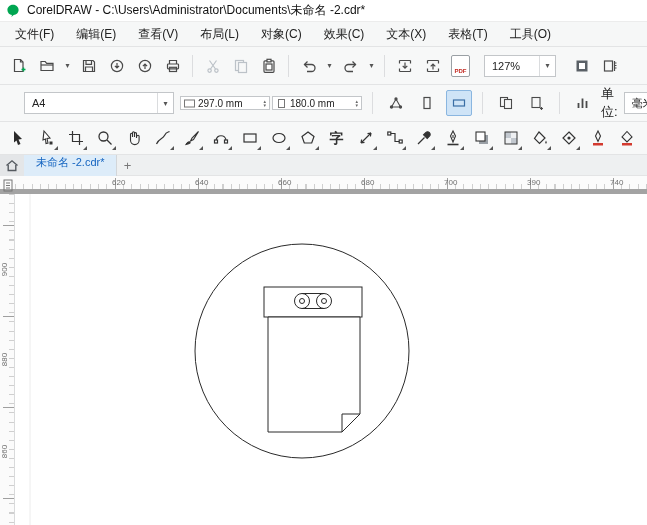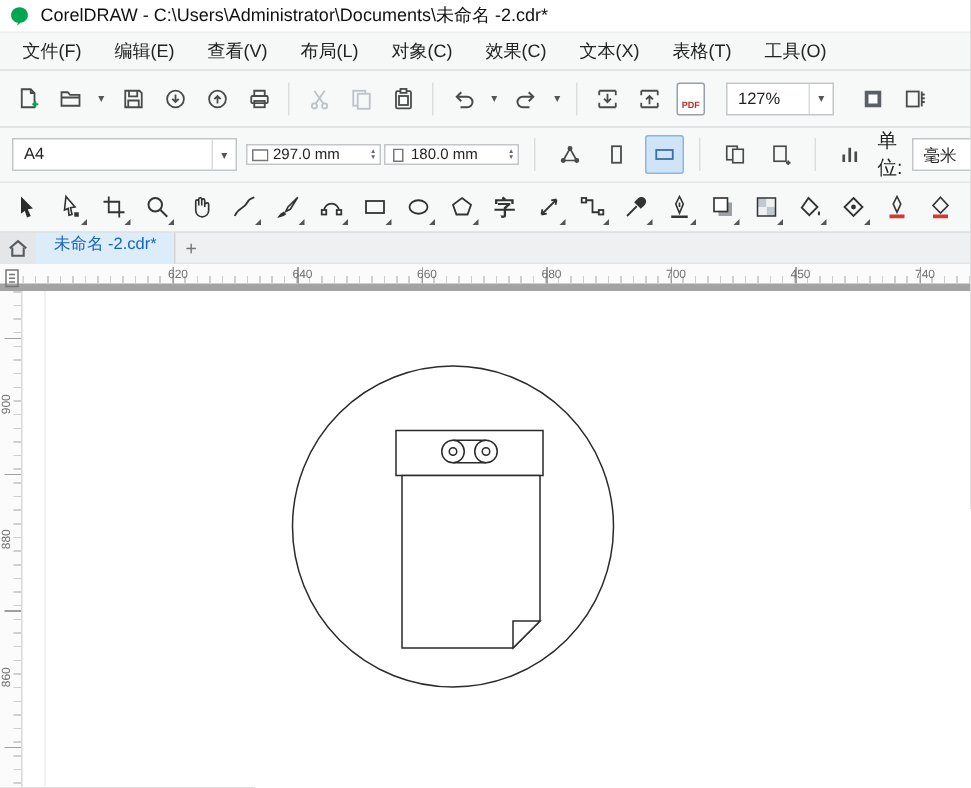--- a/index.html
+++ b/index.html
@@ -1,28 +1,28 @@
 <!DOCTYPE html>
 <html><head>
 <meta charset="utf-8">
 <style>
   html,body{margin:0;padding:0;background:#fff;}
-  .window{position:relative;width:647px;height:525px;overflow:hidden;background:#737373;
+  .window{position:relative;width:647px;height:525px;overflow:hidden;background:#fdba74;
     font-family:"Liberation Sans","DejaVu Sans",sans-serif;font-size:12px;color:#222;}
   .bar{position:absolute;left:0;right:0;background:#f7f8f8;border-bottom:1px solid #e3e4e5;
     display:flex;align-items:center;box-sizing:border-box;}
   
   .titlebar{top:0;height:22px;background:#fff;border-bottom:1px solid #ececec;padding-left:6px;gap:7px;}
   .titlebar .title{font-size:12px;color:#111;white-space:nowrap;}
   
   .menubar{top:22px;height:25px;padding-left:4px;background:#f6f7f7;text-align:center;}
   .menu-item{padding:0 11px;height:25px;display:flex;align-items:center;cursor:default;}
   
   .stdbar{top:47px;height:38px;padding-left:6px;gap:3px;}
-  .propbar{top:85px;height:37px;padding-left:8px;gap:6px;}
+  .propbar{top:85px;height:37px;padding-left:24px;gap:6px;}
   .btn{width:25px;height:26px;display:flex;align-items:center;justify-content:center;border-radius:2px;flex:0 0 auto;}
   .btn svg{display:block;}
   .caret{width:11px;height:26px;display:flex;align-items:center;justify-content:center;
     font-size:8px;color:#555;flex:0 0 auto;}
   .vsep{width:1px;height:22px;background:#dcdddf;margin:0 4px;flex:0 0 auto;}
   .combo{height:22px;background:#fff;border:1px solid #c3c6c9;display:flex;align-items:center;
     font-size:11px;padding-left:7px;box-sizing:border-box;flex:0 0 auto;}
   .combo .cc{margin-left:auto;width:15px;height:100%;border-left:1px solid #dadcde;
     display:flex;align-items:center;justify-content:center;font-size:8px;color:#555;}
   .zoomcombo{width:72px;margin-left:8px;}
@@ -449,21 +449,21 @@
         <rect x="1" y="1" width="8" height="11"></rect>
           <path d="M3 4 h4 M3 6.5 h4 M3 9 h4"></path>
       </svg>
     </div>
     <div class="ticks"></div>
     <span class="hlab" style="left:112px">620</span>
     <span class="hlab" style="left:195px">640</span>
     <span class="hlab" style="left:278px">660</span>
     <span class="hlab" style="left:361px">680</span>
     <span class="hlab" style="left:444px">700</span>
-    <span class="hlab" style="left:527px">450</span>
+    <span class="hlab" style="left:527px">390</span>
     <span class="hlab" style="left:610px">740</span>
   </div>
 
   <div class="canvas">
     <div class="vruler">
       <span class="vlab" style="top:71px">900</span>
       <span class="vlab" style="top:161px">880</span>
       <span class="vlab" style="top:253px">860</span>
     </div>
     <svg class="artboard" width="632" height="331" viewBox="0 0 632 331">

